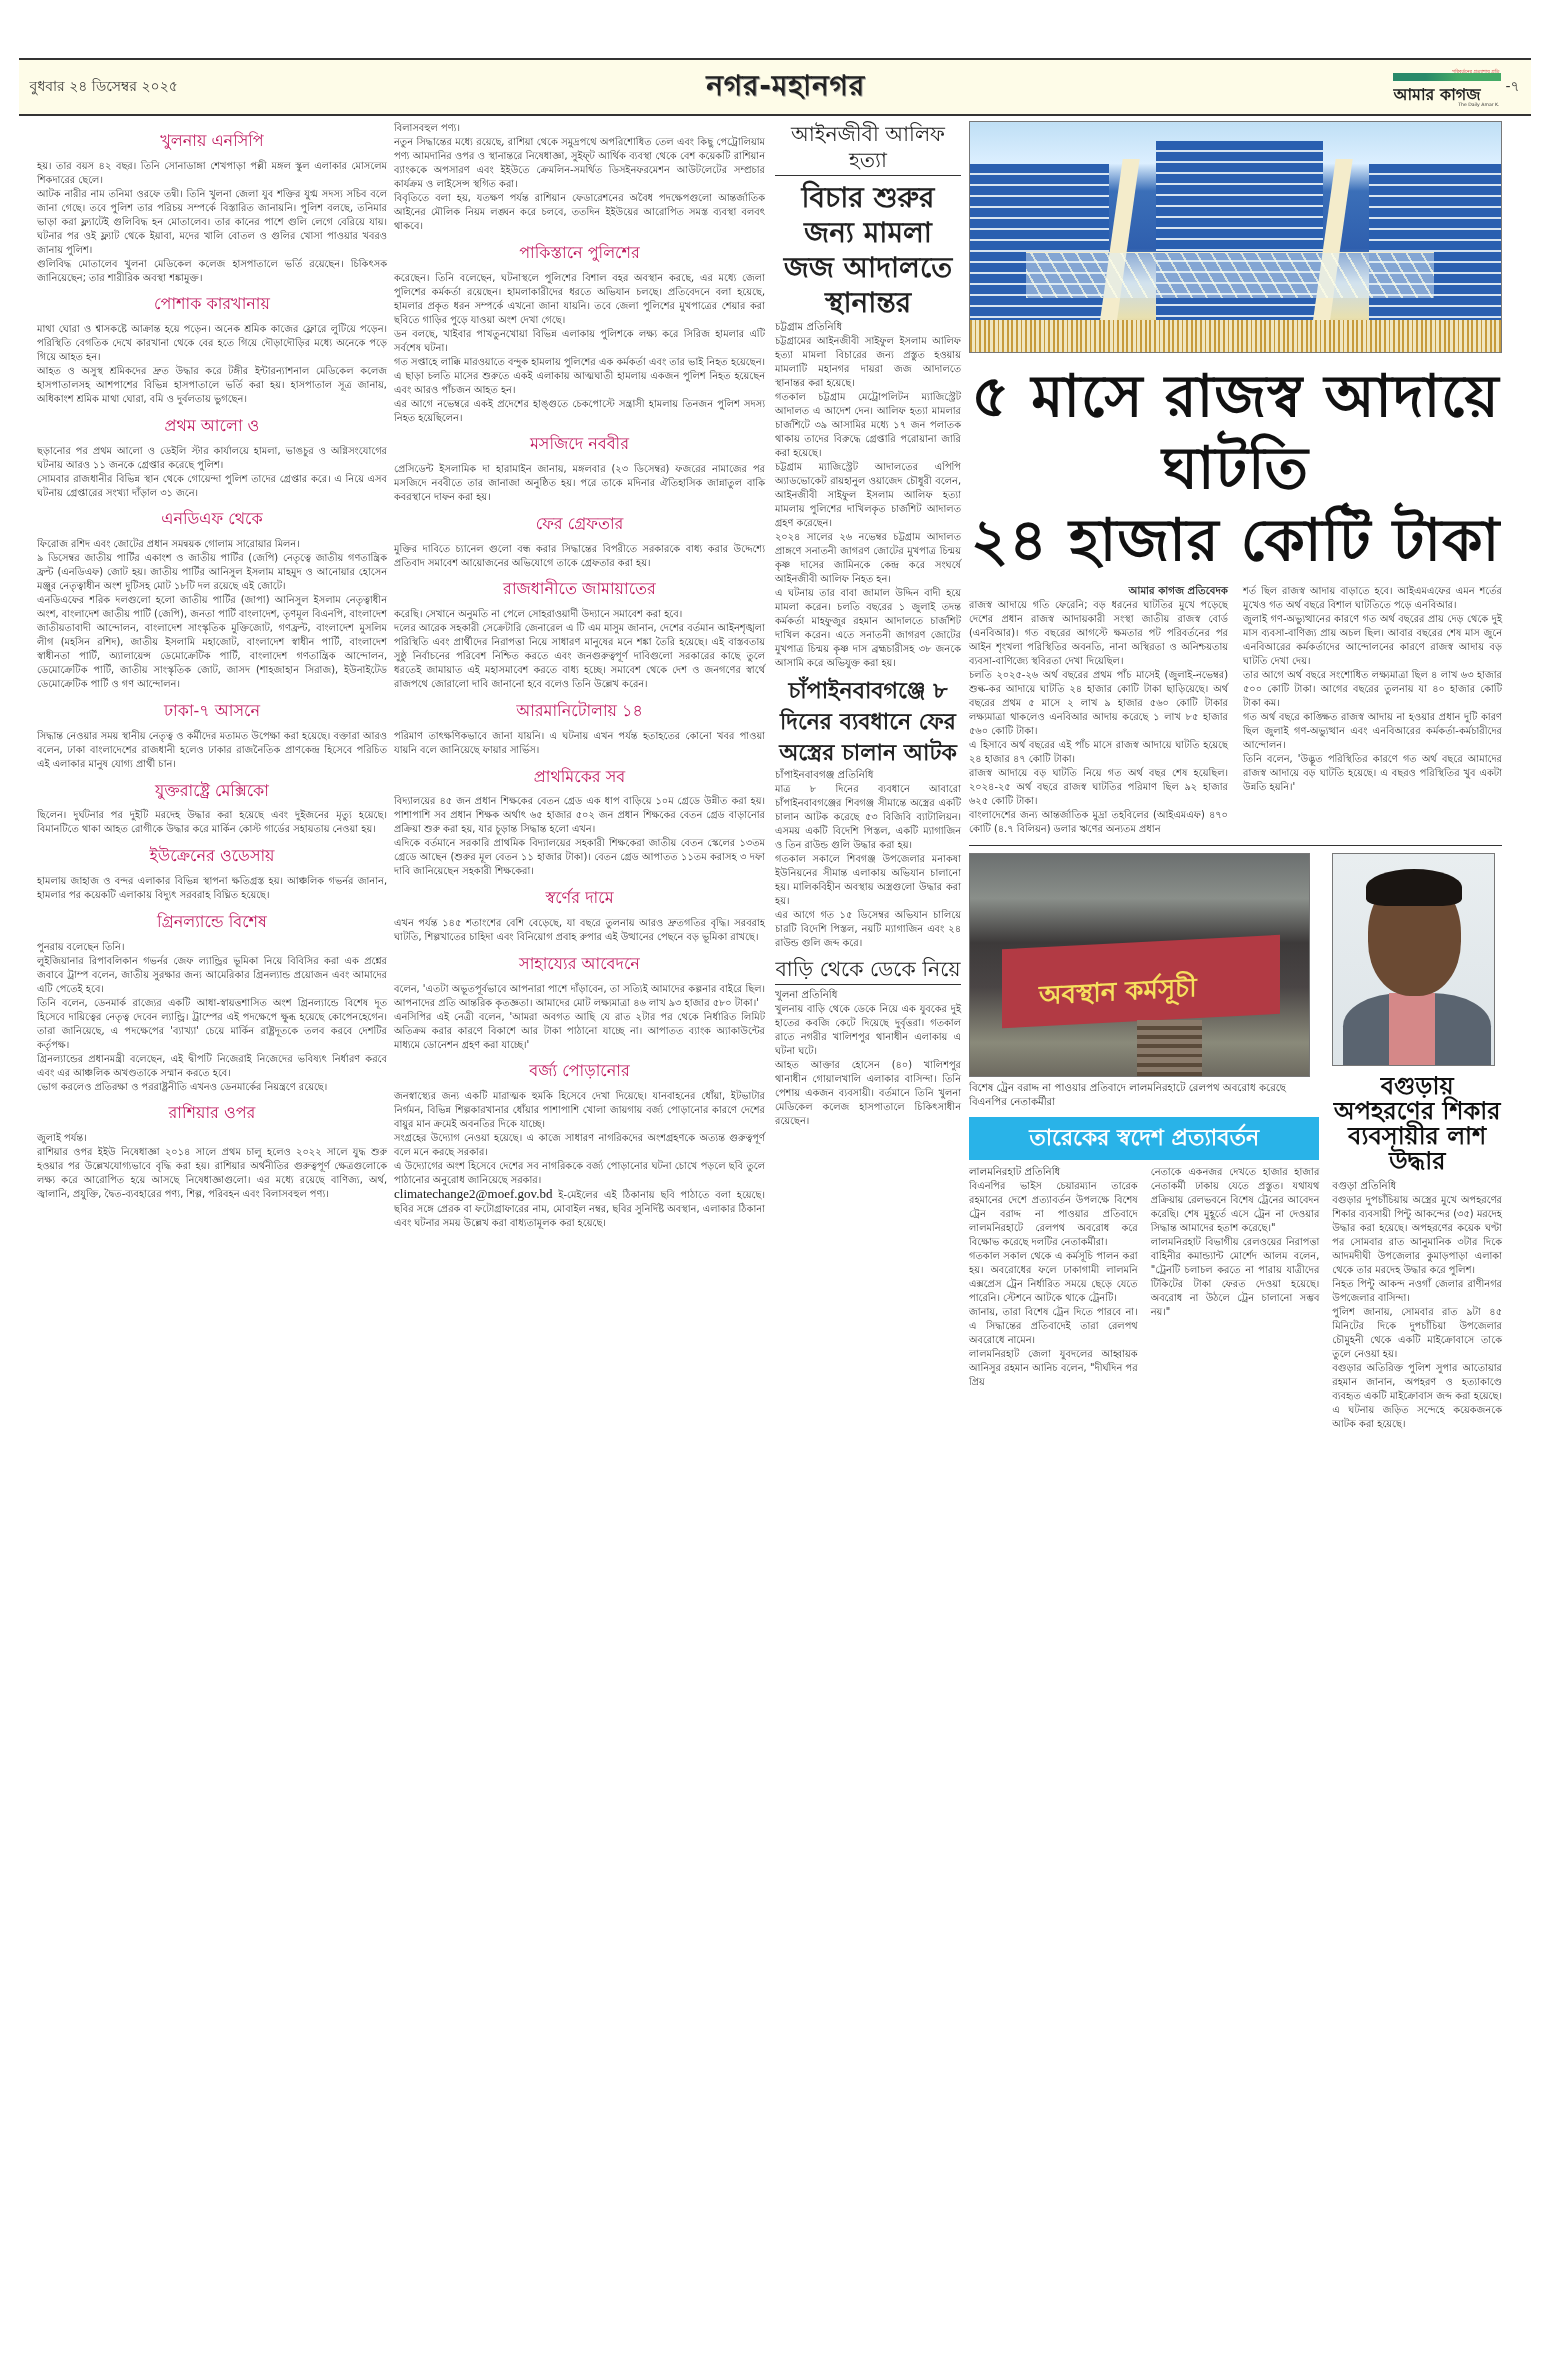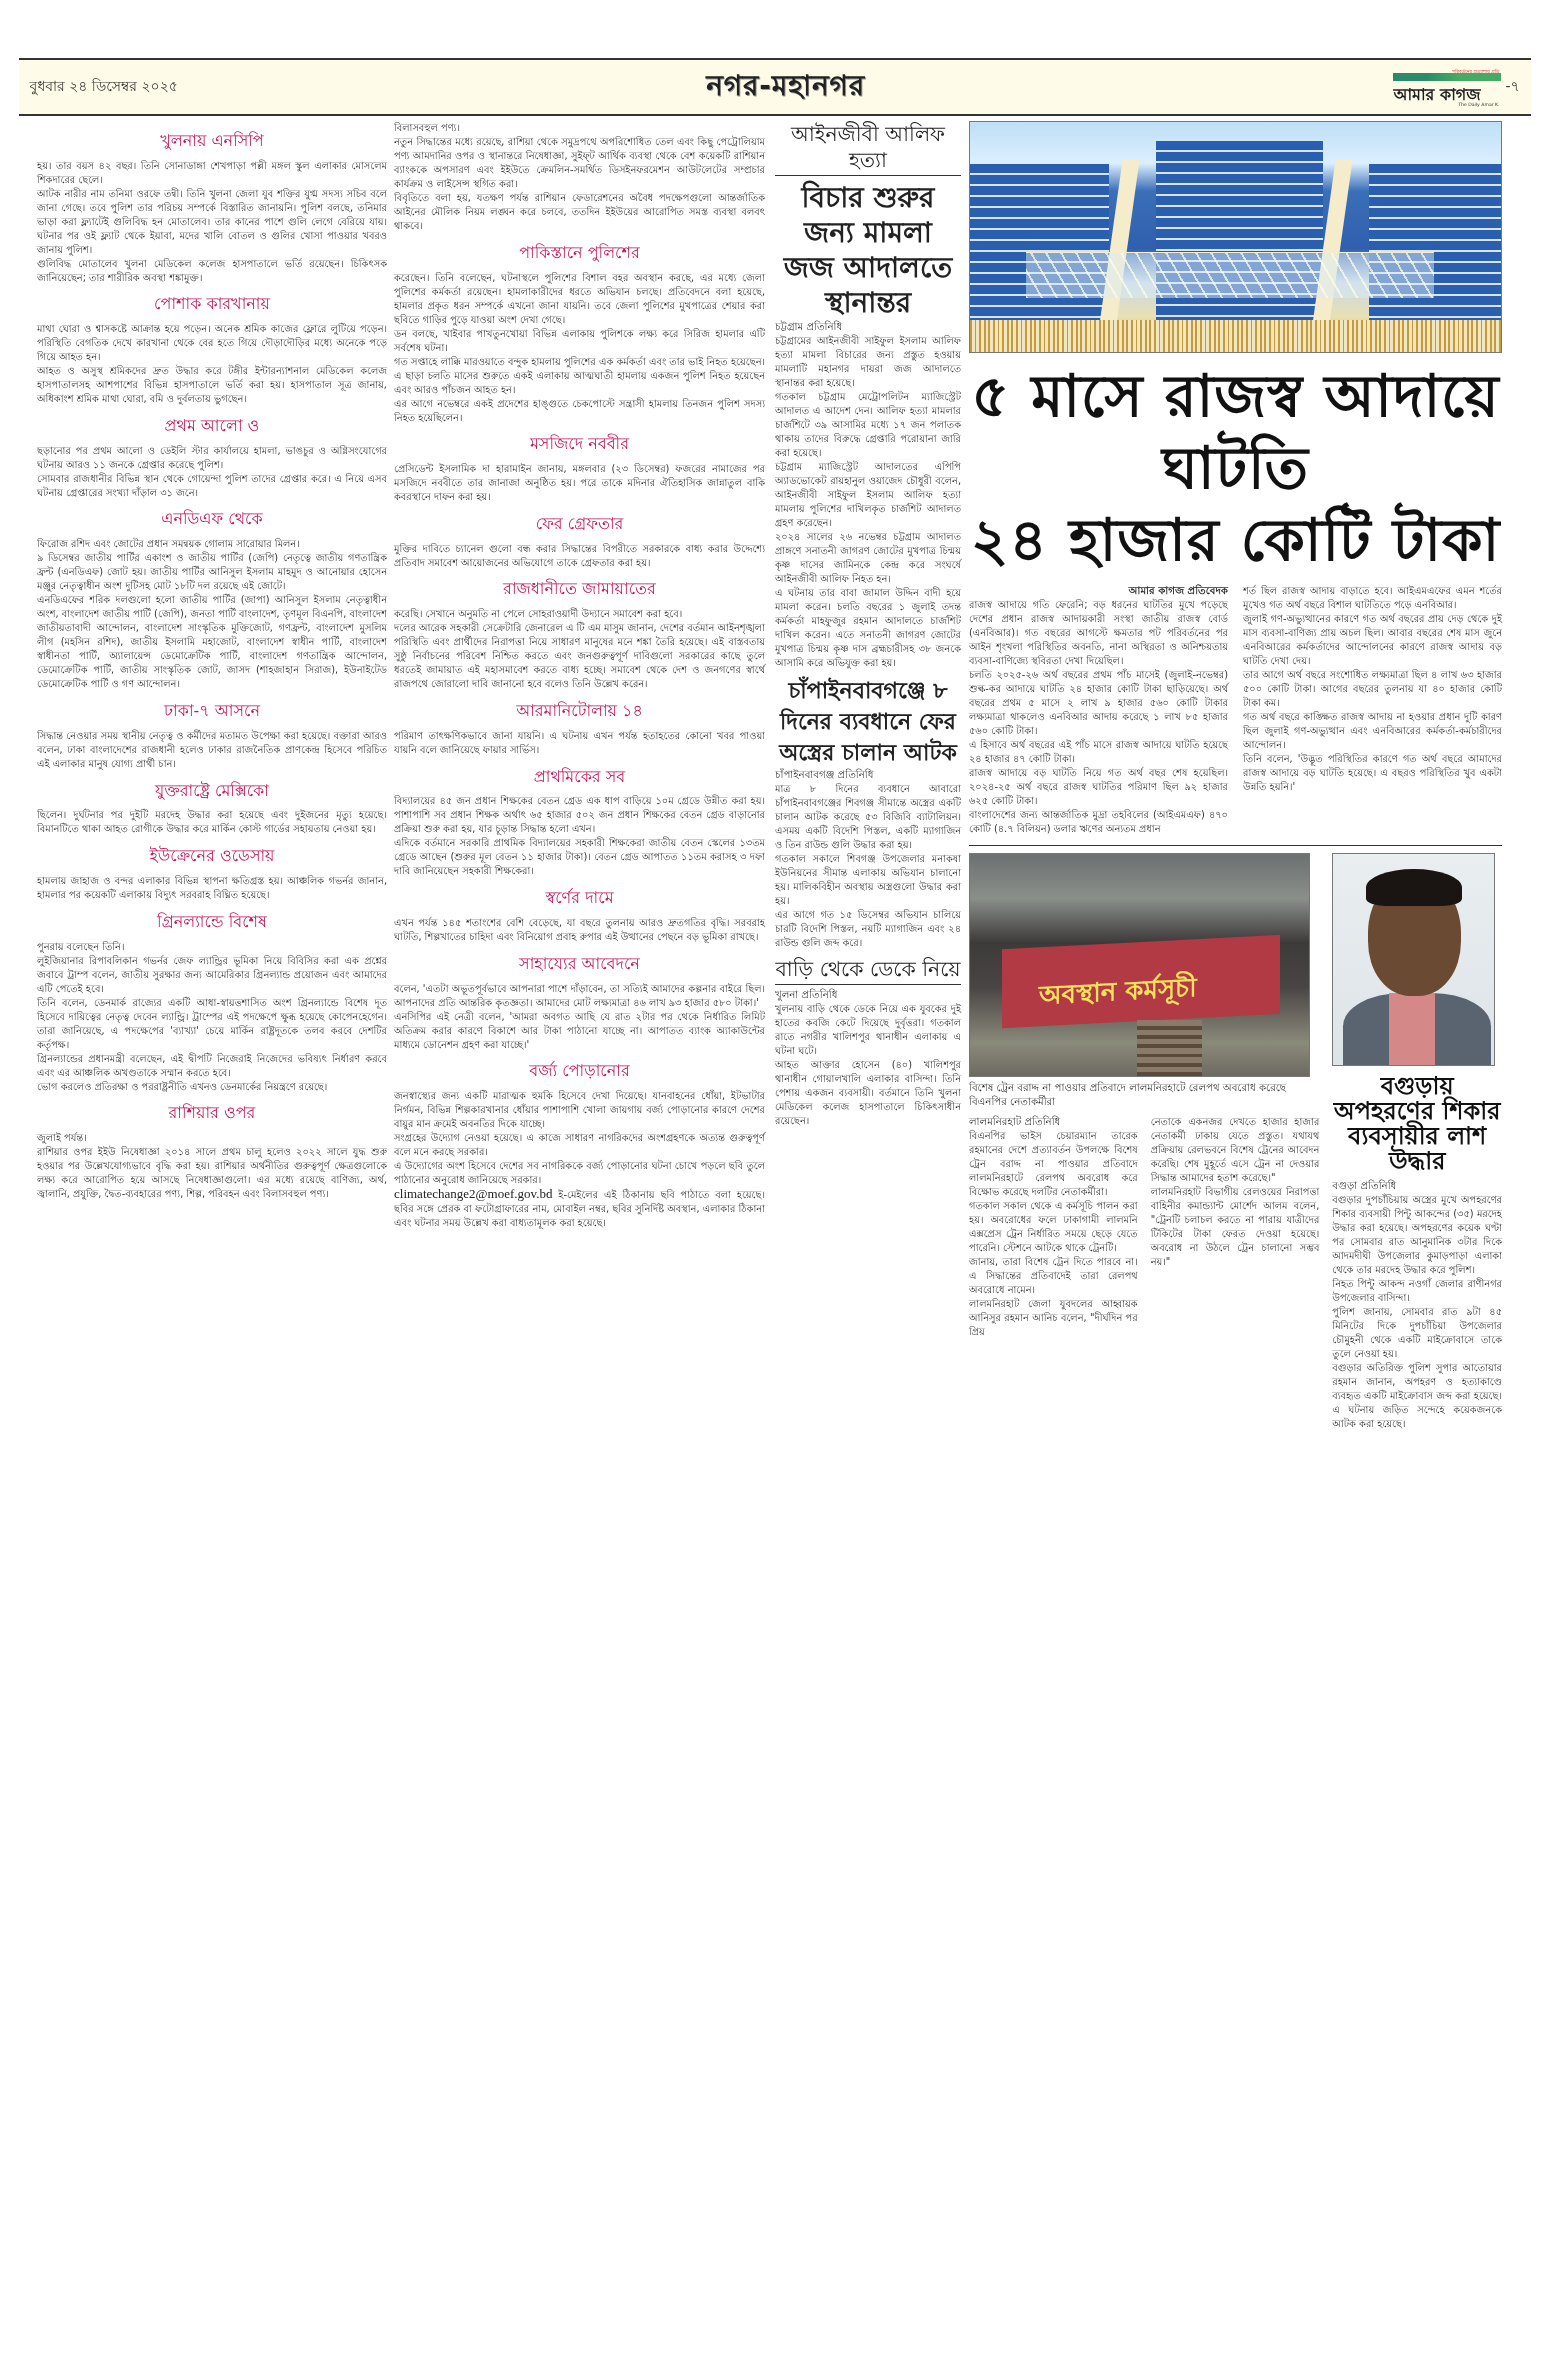--- a/index.html
+++ b/index.html
@@ -262,20 +262,23 @@
 
   <div class="right-lower">
     <div class="left-part">
       <div class="photo-protest">
         <div class="banner">
             <span>অবস্থান কর্মসূচী</span>
           </div>
         <div class="track"></div>
       </div>
       <div class="caption">বিশেষ ট্রেন বরাদ্দ না পাওয়ার প্রতিবাদে লালমনিরহাটে রেলপথ অবরোধ করেছে বিএনপির নেতাকর্মীরা</div>
+      <div class="blue-banner">
+          <span>তারেকের স্বদেশ প্রত্যাবর্তন</span>
+        </div>
       <div class="three" style="margin-top:5.6px;">
         <div>
           <div class="byline">লালমনিরহাট প্রতিনিধি</div>
           <p class="body">বিএনপির ভাইস চেয়ারম্যান তারেক রহমানের দেশে প্রত্যাবর্তন উপলক্ষে বিশেষ ট্রেন বরাদ্দ না পাওয়ার প্রতিবাদে লালমনিরহাটে রেলপথ অবরোধ করে বিক্ষোভ করেছে দলটির নেতাকর্মীরা।</p>
           <p class="body">গতকাল সকাল থেকে এ কর্মসূচি পালন করা হয়। অবরোধের ফলে ঢাকাগামী লালমনি এক্সপ্রেস ট্রেন নির্ধারিত সময়ে ছেড়ে যেতে পারেনি। স্টেশনে আটকে থাকে ট্রেনটি।</p>
           <p class="body">জানায়, তারা বিশেষ ট্রেন দিতে পারবে না। এ সিদ্ধান্তের প্রতিবাদেই তারা রেলপথ অবরোধে নামেন।</p>
           <p class="body">লালমনিরহাট জেলা যুবদলের আহ্বায়ক আনিসুর রহমান আনিচ বলেন, "দীর্ঘদিন পর প্রিয়</p>
         </div>
         <div>
           <p class="body">নেতাকে একনজর দেখতে হাজার হাজার নেতাকর্মী ঢাকায় যেতে প্রস্তুত। যথাযথ প্রক্রিয়ায় রেলভবনে বিশেষ ট্রেনের আবেদন করেছি। শেষ মুহূর্তে এসে ট্রেন না দেওয়ার সিদ্ধান্ত আমাদের হতাশ করেছে।"</p>

